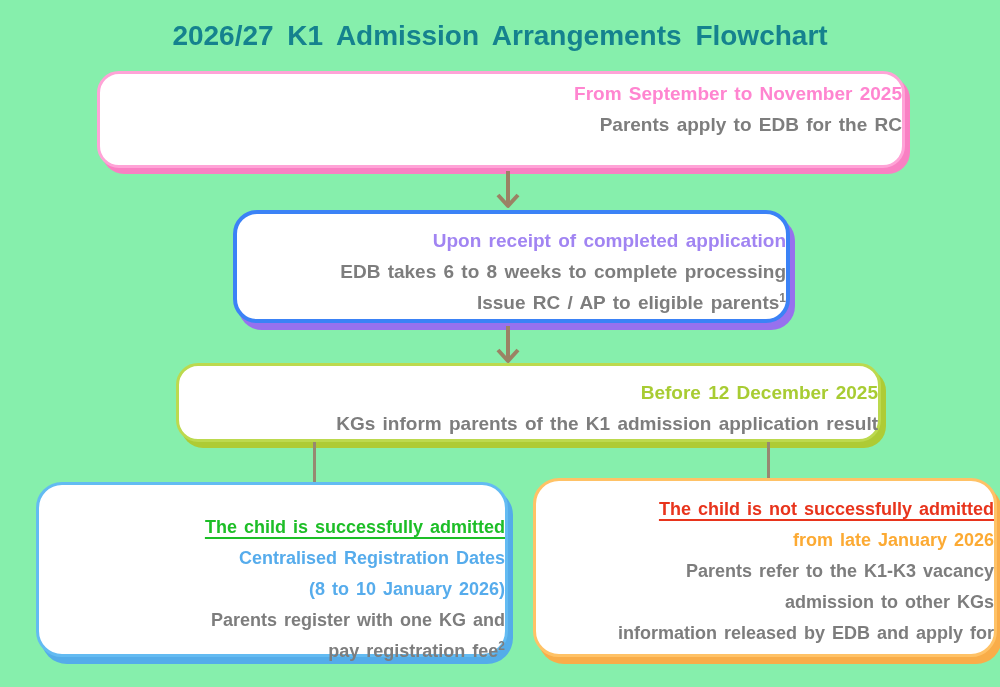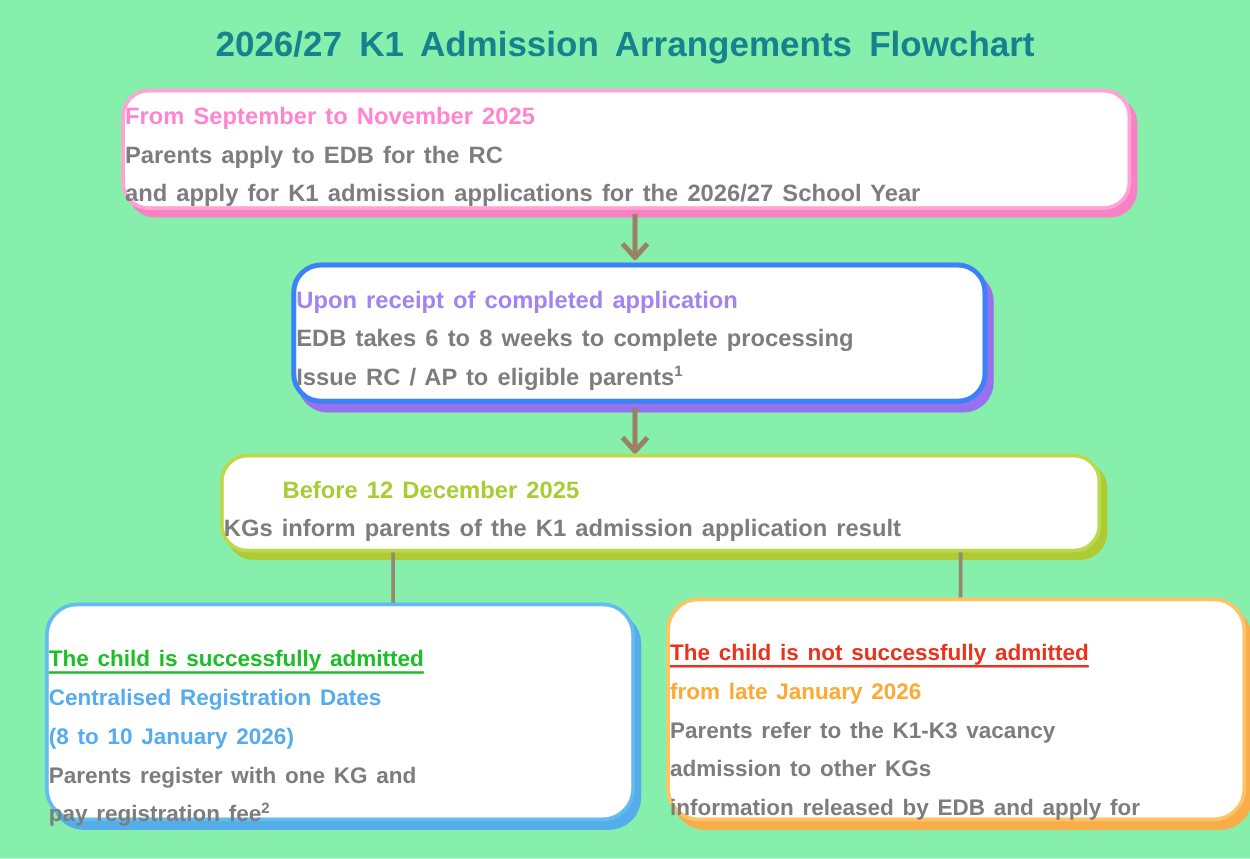--- a/index.html
+++ b/index.html
@@ -23,21 +23,21 @@
     letter-spacing: 0px;
     word-spacing: 6px;
     color: #15828E;
   }
   .fbox {
     position: absolute;
     background: #ffffff;
     box-sizing: border-box;
     display: flex;
     flex-direction: column;
-    align-items: flex-start;
+    align-items: flex-end;
     text-align: center;
     font-size: 19px;
     line-height: 31px;
     word-spacing: 2px;
     color: #7D7D7D;
   }
   .box1 {
     left: 97px; top: 71px; width: 808px; height: 97px;
     border: 3px solid #FFA3D7; border-radius: 22px;
     box-shadow: 5px 6px 0 #F980C3;
@@ -59,21 +59,21 @@
     left: 36px; top: 482px; width: 472px; height: 175px;
     border: 3px solid #63BBF2; border-radius: 26px;
     box-shadow: 5px 7px 0 #54ACE9;
     padding-top: 27px;
     font-size: 18px;
   }
   .boxR {
     left: 533px; top: 478px; width: 464px; height: 179px;
     border: 3px solid #FFC266; border-radius: 26px;
     box-shadow: 5px 7px 0 #F9AD49;
-    padding-top: 26px;
+    padding-top: 13px;
     font-size: 18px;
   }
   .hdr-pink   { color: #FF85D0; }
   .hdr-purple { color: #A184F2; }
   .hdr-lime   { color: #A8CC33; margin-left: 47px; }
   .hdr-blue   { color: #56ACEC; }
   .hdr-orange { color: #FCAA33; }
   .hdr-green-ul {
     color: #1DBE27;
     text-decoration: underline;
@@ -93,21 +93,20 @@
 </head>
 <body>
 
 <div class="canvas">
 
   <div class="page-title">2026/27 K1 Admission Arrangements Flowchart</div>
 
   <div class="fbox box1">
     <div class="hdr-pink">From September to November 2025</div>
     <div class="gray">Parents apply to EDB for the RC</div>
-    <div class="gray">and apply for K1 admission applications for the 2026/27 School Year</div>
   </div>
 
   <svg class="arrow" style="left:494px; top:171px;" width="28" height="38" viewBox="0 0 28 38">
     <line x1="14" y1="0" x2="14" y2="33" stroke="#9B8264" stroke-width="4"></line>
     <path d="M4 24 L14 35 L24 24" fill="none" stroke="#9B8264" stroke-width="4" stroke-linejoin="round"></path>
   </svg>
 
   <div class="fbox box2">
     <div class="hdr-purple">Upon receipt of completed application</div>
     <div class="gray">EDB takes 6 to 8 weeks to complete processing</div>

